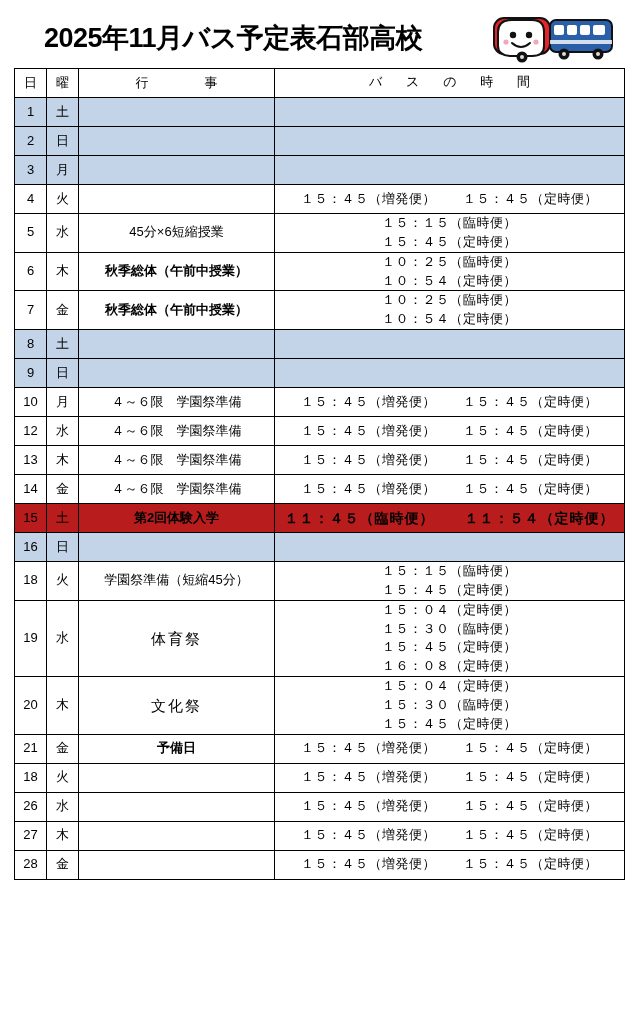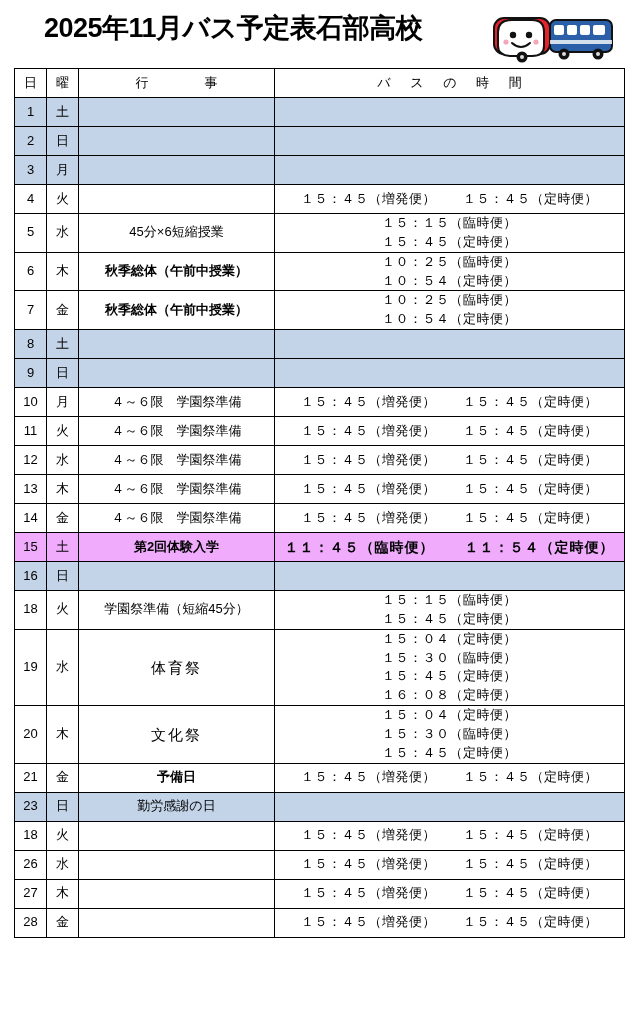--- a/index.html
+++ b/index.html
@@ -19,21 +19,21 @@
     width: 638px;
     height: 1024px;
     box-sizing: border-box;
     padding: 10px 14px 0 14px;
     position: relative;
   }
   
   .header {
     height: 56px;
     display: flex;
-    align-items: flex-start;
+    align-items: center;
     justify-content: flex-start;
     position: relative;
   }
   .title {
     font-size: 27px;
     font-weight: bold;
     letter-spacing: -0.5px;
     white-space: nowrap;
     font-family: "Liberation Sans", "DejaVu Sans", sans-serif;
     padding-left: 30px;
@@ -67,35 +67,35 @@
   col.c-event { width: 196px; }
   col.c-bus   { width: 350px; }
 
   thead td {
     height: 26px;
     font-size: 14px;
     letter-spacing: 2px;
   }
   .hdr-day, .hdr-wday { letter-spacing: 0; }
   .hdr-event { letter-spacing: 10px; text-indent: 10px; }
-  .hdr-bus { letter-spacing: 8px; text-indent: 8px; }
+  .hdr-bus { letter-spacing: 8px; text-indent: 8px; font-family: Liberation Mono, monospace; }
 
   td.day, td.wday { font-size: 14px; }
   td.event {
     font-size: 12.5px;
   }
   td.event.bold { font-weight: bold; font-size: 13px; }
   td.event.big  { font-weight: normal; font-size: 15px; letter-spacing: 2px; }
   td.bus {
     font-size: 13px;
     letter-spacing: 0.5px;
     padding: 2px 0;
   }
   tr.weekend td { background: #c3d4e8; }
-  tr.highlight td { background: #f0abfc; }
+  tr.highlight td { background: #b91c1c; }
   tr.highlight td.event,
   tr.highlight td.bus { font-weight: bold; }
   tr.highlight td.bus { font-size: 14px; letter-spacing: 1px; }
 
   .u { }
   .bus-lines { display: block; }
   .bus-lines span { display: block; line-height: 1.45; }
   td.tall { height: 86px; }
   td.tall2 { height: 66px; }
 
@@ -229,30 +229,20 @@
           <td class="day">10</td>
           <td class="wday">月</td>
           <td class="event">４～６限　学園祭準備</td>
           <td class="bus">
             <span class="bus-lines">
               <span>１５：４５（増発便）　　１５：４５（定時便）</span>
             </span>
           </td>
         </tr>
         <tr>
-          <td class="day">11</td>
-          <td class="wday">火</td>
-          <td class="event">４～６限　学園祭準備</td>
-          <td class="bus">
-            <span class="bus-lines">
-              <span>１５：４５（増発便）　　１５：４５（定時便）</span>
-            </span>
-          </td>
-        </tr>
-        <tr>
           <td class="day">12</td>
           <td class="wday">水</td>
           <td class="event">４～６限　学園祭準備</td>
           <td class="bus">
             <span class="bus-lines">
               <span>１５：４５（増発便）　　１５：４５（定時便）</span>
             </span>
           </td>
         </tr>
         <tr>
@@ -333,26 +323,20 @@
         <tr>
           <td class="day">21</td>
           <td class="wday">金</td>
           <td class="event bold">予備日</td>
           <td class="bus">
             <span class="bus-lines">
               <span>１５：４５（増発便）　　１５：４５（定時便）</span>
             </span>
           </td>
         </tr>
-        <tr class="weekend">
-          <td class="day">23</td>
-          <td class="wday">日</td>
-          <td class="event">勤労感謝の日</td>
-          <td class="bus"></td>
-        </tr>
         <tr>
           <td class="day">18</td>
           <td class="wday">火</td>
           <td class="event"></td>
           <td class="bus">
             <span class="bus-lines">
               <span>１５：４５（増発便）　　１５：４５（定時便）</span>
             </span>
           </td>
         </tr>

